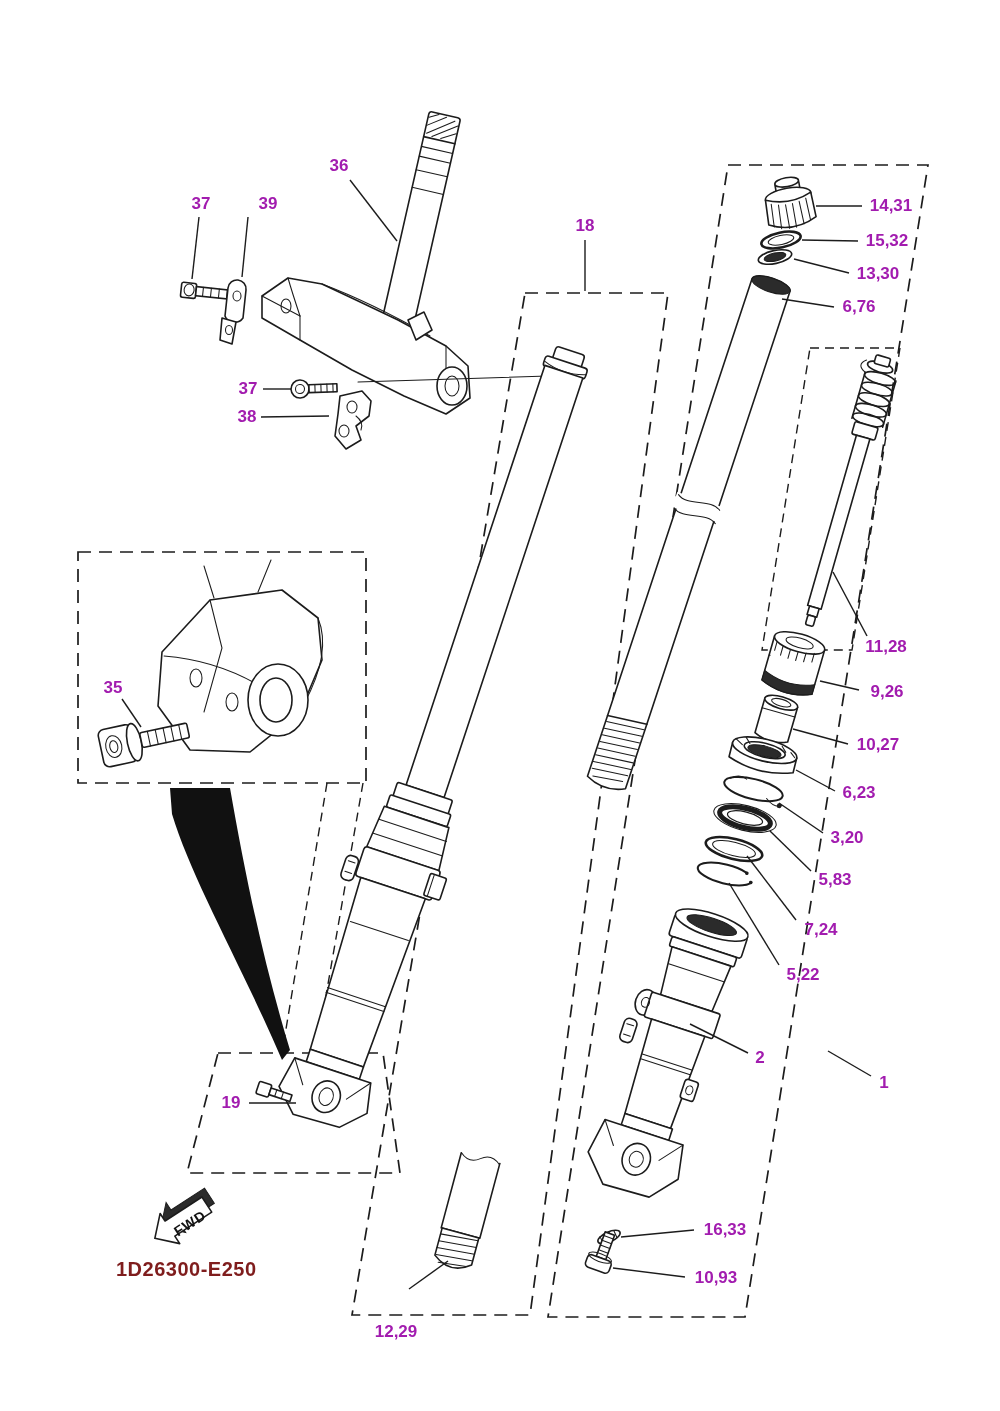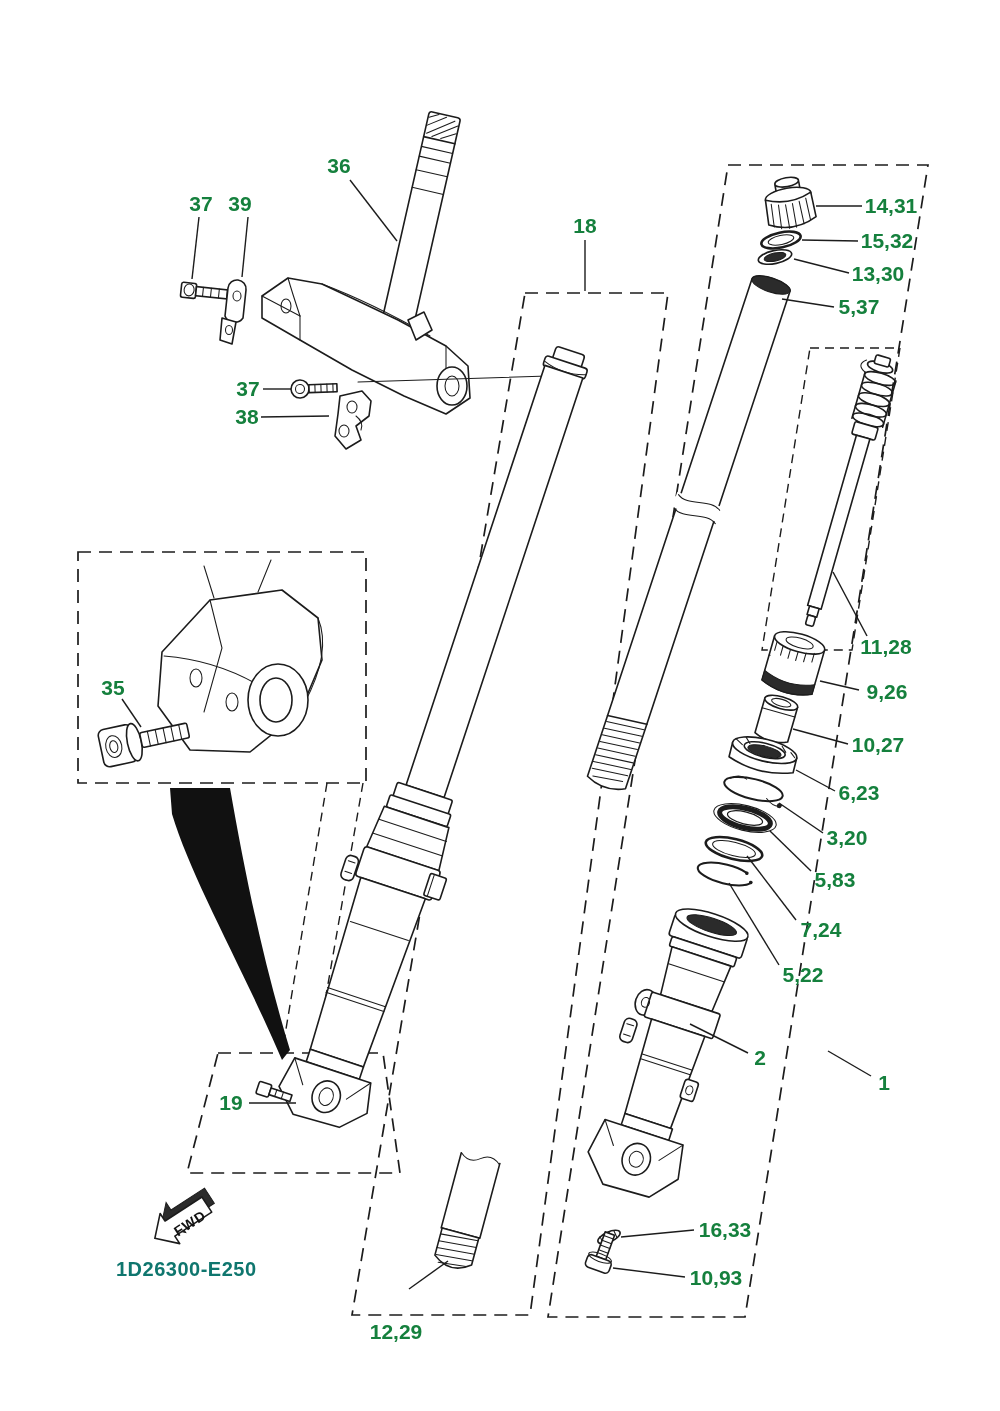--- a/index.html
+++ b/index.html
@@ -1,21 +1,21 @@
 <!DOCTYPE html>
 <html><head>
 <meta charset="utf-8">
 <style>
   html,body{margin:0;padding:0;background:#ffffff;}
   .stage{position:relative;width:1000px;height:1411px;background:#ffffff;overflow:hidden;
          font-family:"Liberation Sans", sans-serif;}
   .art{position:absolute;left:0;top:0;}
   .callout{position:absolute;transform:translate(-50%,-50%);font-weight:bold;
-           font-size:21px;color:#15803d;letter-spacing:0px;white-space:nowrap;}
-  .partcode{position:absolute;font-weight:bold;font-size:20px;color:#0f766e;
+           font-size:17px;color:#a21caf;letter-spacing:0px;white-space:nowrap;}
+  .partcode{position:absolute;font-weight:bold;font-size:20px;color:#7f1d1d;
             letter-spacing:0.5px;white-space:nowrap;}
   .fwdtext{position:absolute;font-weight:bold;font-size:14px;color:#111;
            transform:translate(-50%,-50%) rotate(-33deg);letter-spacing:1px;}
   svg .ln{stroke:#1c1c1c;fill:none;stroke-width:1.6;stroke-linecap:round;stroke-linejoin:round;}
   svg .thin{stroke:#1c1c1c;fill:none;stroke-width:1.05;stroke-linecap:round;}
   svg .fw{fill:#ffffff;stroke:#1c1c1c;stroke-width:1.6;stroke-linejoin:round;}
   svg .dk{fill:#2b2b2b;stroke:#1c1c1c;stroke-width:1;}
   svg .dash{stroke:#1c1c1c;fill:none;stroke-width:1.7;stroke-dasharray:13 8;}
   svg .dash2{stroke:#1c1c1c;fill:none;stroke-width:1.4;stroke-dasharray:9 6;}
   svg .ldr{stroke:#1c1c1c;fill:none;stroke-width:1.4;}
@@ -400,30 +400,30 @@
     <line x1="694" y1="1230" x2="621" y2="1237"></line>
     <line x1="685" y1="1277" x2="613" y2="1268"></line>
     <line x1="409" y1="1289" x2="448" y2="1261"></line>
     <line x1="249" y1="1103" x2="296" y2="1103"></line>
     <line x1="122" y1="699" x2="141" y2="727"></line>
   </g>
 </svg>
 
 <div class="callout" style="left:339px;top:166px">36</div>
 <div class="callout" style="left:201px;top:204px">37</div>
-<div class="callout" style="left:240px;top:204px">39</div>
+<div class="callout" style="left:268px;top:204px">39</div>
 <div class="callout" style="left:248px;top:389px">37</div>
 <div class="callout" style="left:247px;top:417px">38</div>
 <div class="callout" style="left:585px;top:226px">18</div>
 <div class="callout" style="left:113px;top:688px">35</div>
 <div class="callout" style="left:231px;top:1103px">19</div>
 <div class="callout" style="left:891px;top:206px">14,31</div>
 <div class="callout" style="left:887px;top:241px">15,32</div>
 <div class="callout" style="left:878px;top:274px">13,30</div>
-<div class="callout" style="left:859px;top:307px">5,37</div>
+<div class="callout" style="left:859px;top:307px">6,76</div>
 <div class="callout" style="left:886px;top:647px">11,28</div>
 <div class="callout" style="left:887px;top:692px">9,26</div>
 <div class="callout" style="left:878px;top:745px">10,27</div>
 <div class="callout" style="left:859px;top:793px">6,23</div>
 <div class="callout" style="left:847px;top:838px">3,20</div>
 <div class="callout" style="left:835px;top:880px">5,83</div>
 <div class="callout" style="left:821px;top:930px">7,24</div>
 <div class="callout" style="left:803px;top:975px">5,22</div>
 <div class="callout" style="left:760px;top:1058px">2</div>
 <div class="callout" style="left:884px;top:1083px">1</div>

